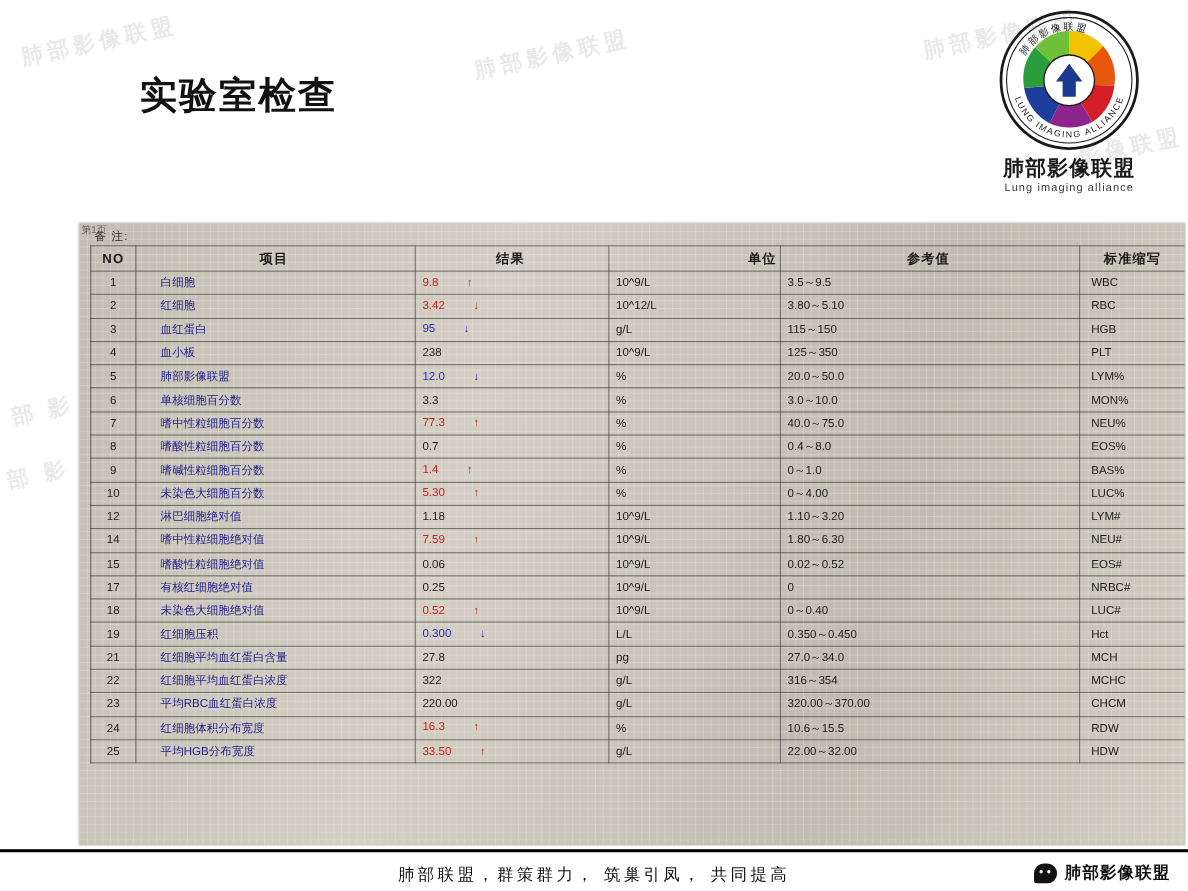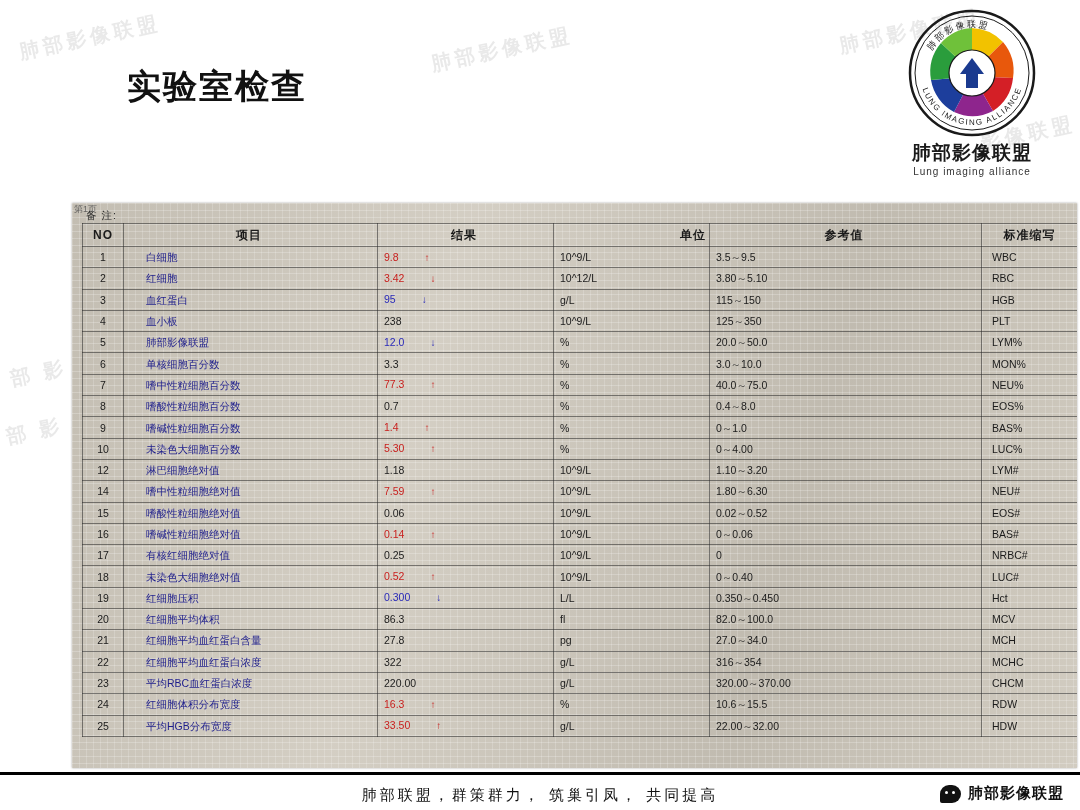--- a/index.html
+++ b/index.html
@@ -366,28 +366,20 @@
           </tr>
           <tr>
             <td class="c-no">15</td>
             <td class="c-item"><span class="item-cn">嗜酸性粒细胞绝对值</span></td>
             <td class="c-result"><span>0.06</span></td>
             <td class="c-unit">10^9/L</td>
             <td class="c-ref">0.02～0.52</td>
             <td class="c-code">EOS#</td>
           </tr>
           <tr>
-            <td class="c-no">16</td>
-            <td class="c-item"><span class="item-cn">嗜碱性粒细胞绝对值</span></td>
-            <td class="c-result"><span class="val-high">0.14</span><span class="arrow val-high">↑</span></td>
-            <td class="c-unit">10^9/L</td>
-            <td class="c-ref">0～0.06</td>
-            <td class="c-code">BAS#</td>
-          </tr>
-          <tr>
             <td class="c-no">17</td>
             <td class="c-item"><span class="item-cn">有核红细胞绝对值</span></td>
             <td class="c-result"><span>0.25</span></td>
             <td class="c-unit">10^9/L</td>
             <td class="c-ref">0</td>
             <td class="c-code">NRBC#</td>
           </tr>
           <tr>
             <td class="c-no">18</td>
             <td class="c-item"><span class="item-cn">未染色大细胞绝对值</span></td>
@@ -396,28 +388,20 @@
             <td class="c-ref">0～0.40</td>
             <td class="c-code">LUC#</td>
           </tr>
           <tr>
             <td class="c-no">19</td>
             <td class="c-item"><span class="item-cn">红细胞压积</span></td>
             <td class="c-result"><span class="val-low">0.300</span><span class="arrow val-low">↓</span></td>
             <td class="c-unit">L/L</td>
             <td class="c-ref">0.350～0.450</td>
             <td class="c-code">Hct</td>
-          </tr>
-          <tr>
-            <td class="c-no">20</td>
-            <td class="c-item"><span class="item-cn">红细胞平均体积</span></td>
-            <td class="c-result"><span>86.3</span></td>
-            <td class="c-unit">fl</td>
-            <td class="c-ref">82.0～100.0</td>
-            <td class="c-code">MCV</td>
           </tr>
           <tr>
             <td class="c-no">21</td>
             <td class="c-item"><span class="item-cn">红细胞平均血红蛋白含量</span></td>
             <td class="c-result"><span>27.8</span></td>
             <td class="c-unit">pg</td>
             <td class="c-ref">27.0～34.0</td>
             <td class="c-code">MCH</td>
           </tr>
           <tr>

